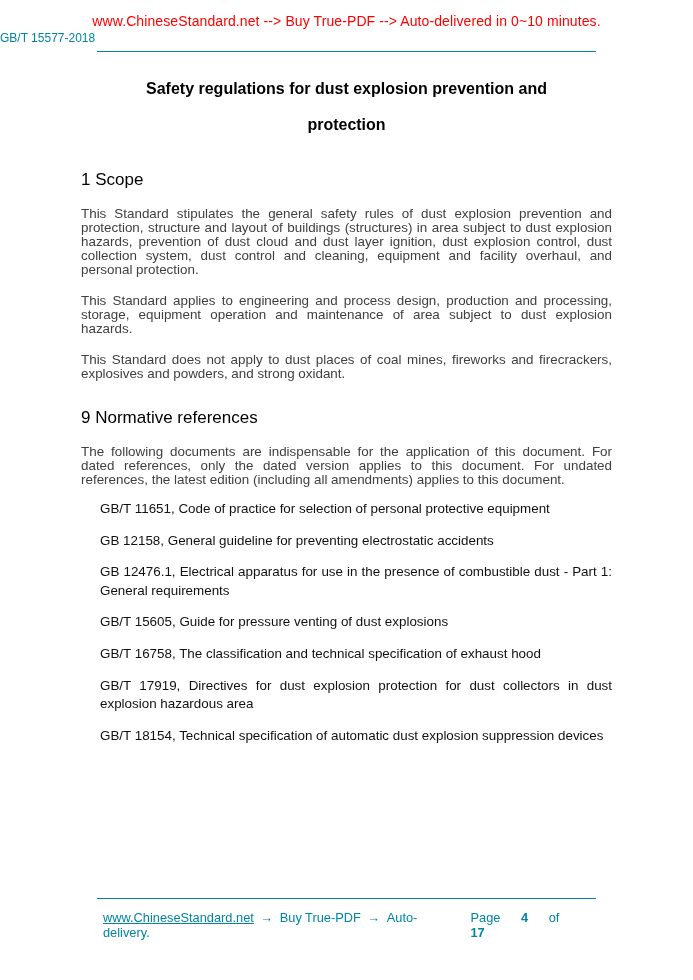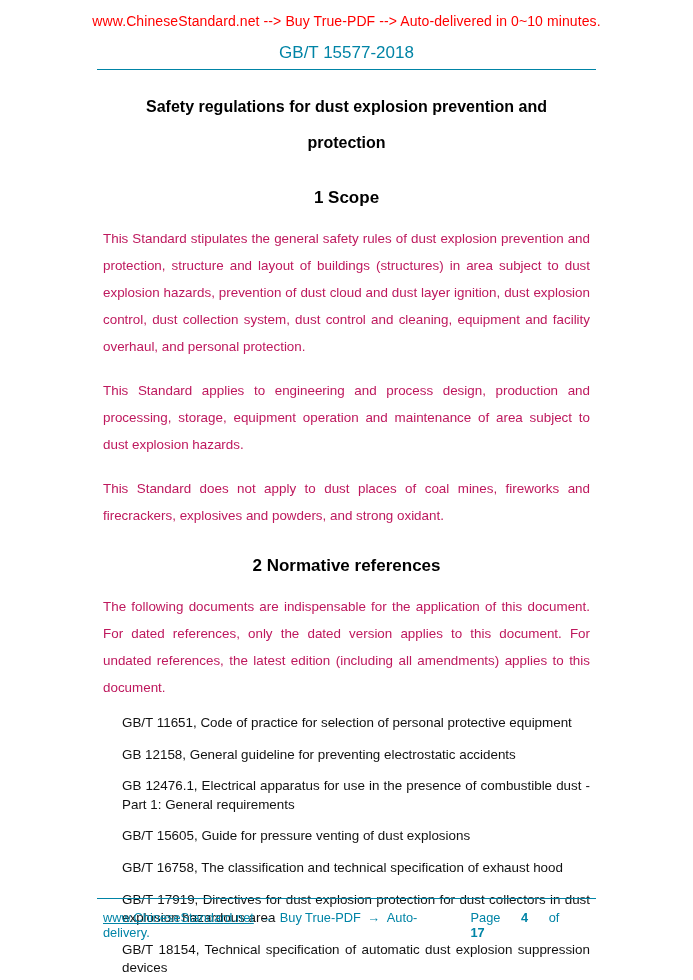--- a/index.html
+++ b/index.html
@@ -21,52 +21,51 @@
   
   .header{padding-top:13px;}
   .notice{
     color:var(--notice-red);
     text-align:center;
     font-size:14px;
     letter-spacing:0.1px;
   }
   .doc-number{
     color:var(--accent-teal);
-    text-align:center;
-    font-size:17px;
-    margin-top:14px;
+    text-align:left;
+    font-size:12px;
+    margin-top:2px;
   }
   .rule{
     height:0;
     border-top:1px solid var(--accent-teal);
     margin:6px 97px 0 97px;
   }
   
-  .content{padding:0 103px;}
+  .content{padding:0 81px;}
   .title{
     font-size:16px;
     font-weight:bold;
     text-align:center;
     line-height:36px;
     margin:19px 0 0 0;
     color:#000;
   }
   .section-heading{
     font-size:17px;
-    font-weight:bold;
+    font-weight:normal;
     margin:27px 0 0 0;
     color:#000;
-    text-align:center;
   }
   .para{
     font-size:13.4px;
-    line-height:27px;
+    line-height:14px;
     text-align:justify;
     margin:17px 0 0 0;
-    color:#be185d;
+    color:#404040;
   }
   .ref{
     font-size:13.4px;
     line-height:18.6px;
     text-align:justify;
     margin:13px 0 0 0;
     padding-left:19px;
     color:#111;
   }
   
@@ -109,21 +108,21 @@
     <h1 class="title">
       <span>Safety regulations for dust explosion prevention and</span><br>
       <span>protection</span>
     </h1>
 
     <h2 class="section-heading">1 Scope</h2>
     <p class="para">This Standard stipulates the general safety rules of dust explosion prevention and protection, structure and layout of buildings (structures) in area subject to dust explosion hazards, prevention of dust cloud and dust layer ignition, dust explosion control, dust collection system, dust control and cleaning, equipment and facility overhaul, and personal protection.</p>
     <p class="para">This Standard applies to engineering and process design, production and processing, storage, equipment operation and maintenance of area subject to dust explosion hazards.</p>
     <p class="para">This Standard does not apply to dust places of coal mines, fireworks and firecrackers, explosives and powders, and strong oxidant.</p>
 
-    <h2 class="section-heading">2 Normative references</h2>
+    <h2 class="section-heading">9 Normative references</h2>
     <p class="para">The following documents are indispensable for the application of this document. For dated references, only the dated version applies to this document. For undated references, the latest edition (including all amendments) applies to this document.</p>
 
     <p class="ref">GB/T 11651, Code of practice for selection of personal protective equipment</p>
     <p class="ref">GB 12158, General guideline for preventing electrostatic accidents</p>
     <p class="ref">GB 12476.1, Electrical apparatus for use in the presence of combustible dust - Part 1: General requirements</p>
     <p class="ref">GB/T 15605, Guide for pressure venting of dust explosions</p>
     <p class="ref">GB/T 16758, The classification and technical specification of exhaust hood</p>
     <p class="ref">GB/T 17919, Directives for dust explosion protection for dust collectors in dust explosion hazardous area</p>
     <p class="ref">GB/T 18154, Technical specification of automatic dust explosion suppression devices</p>
 

